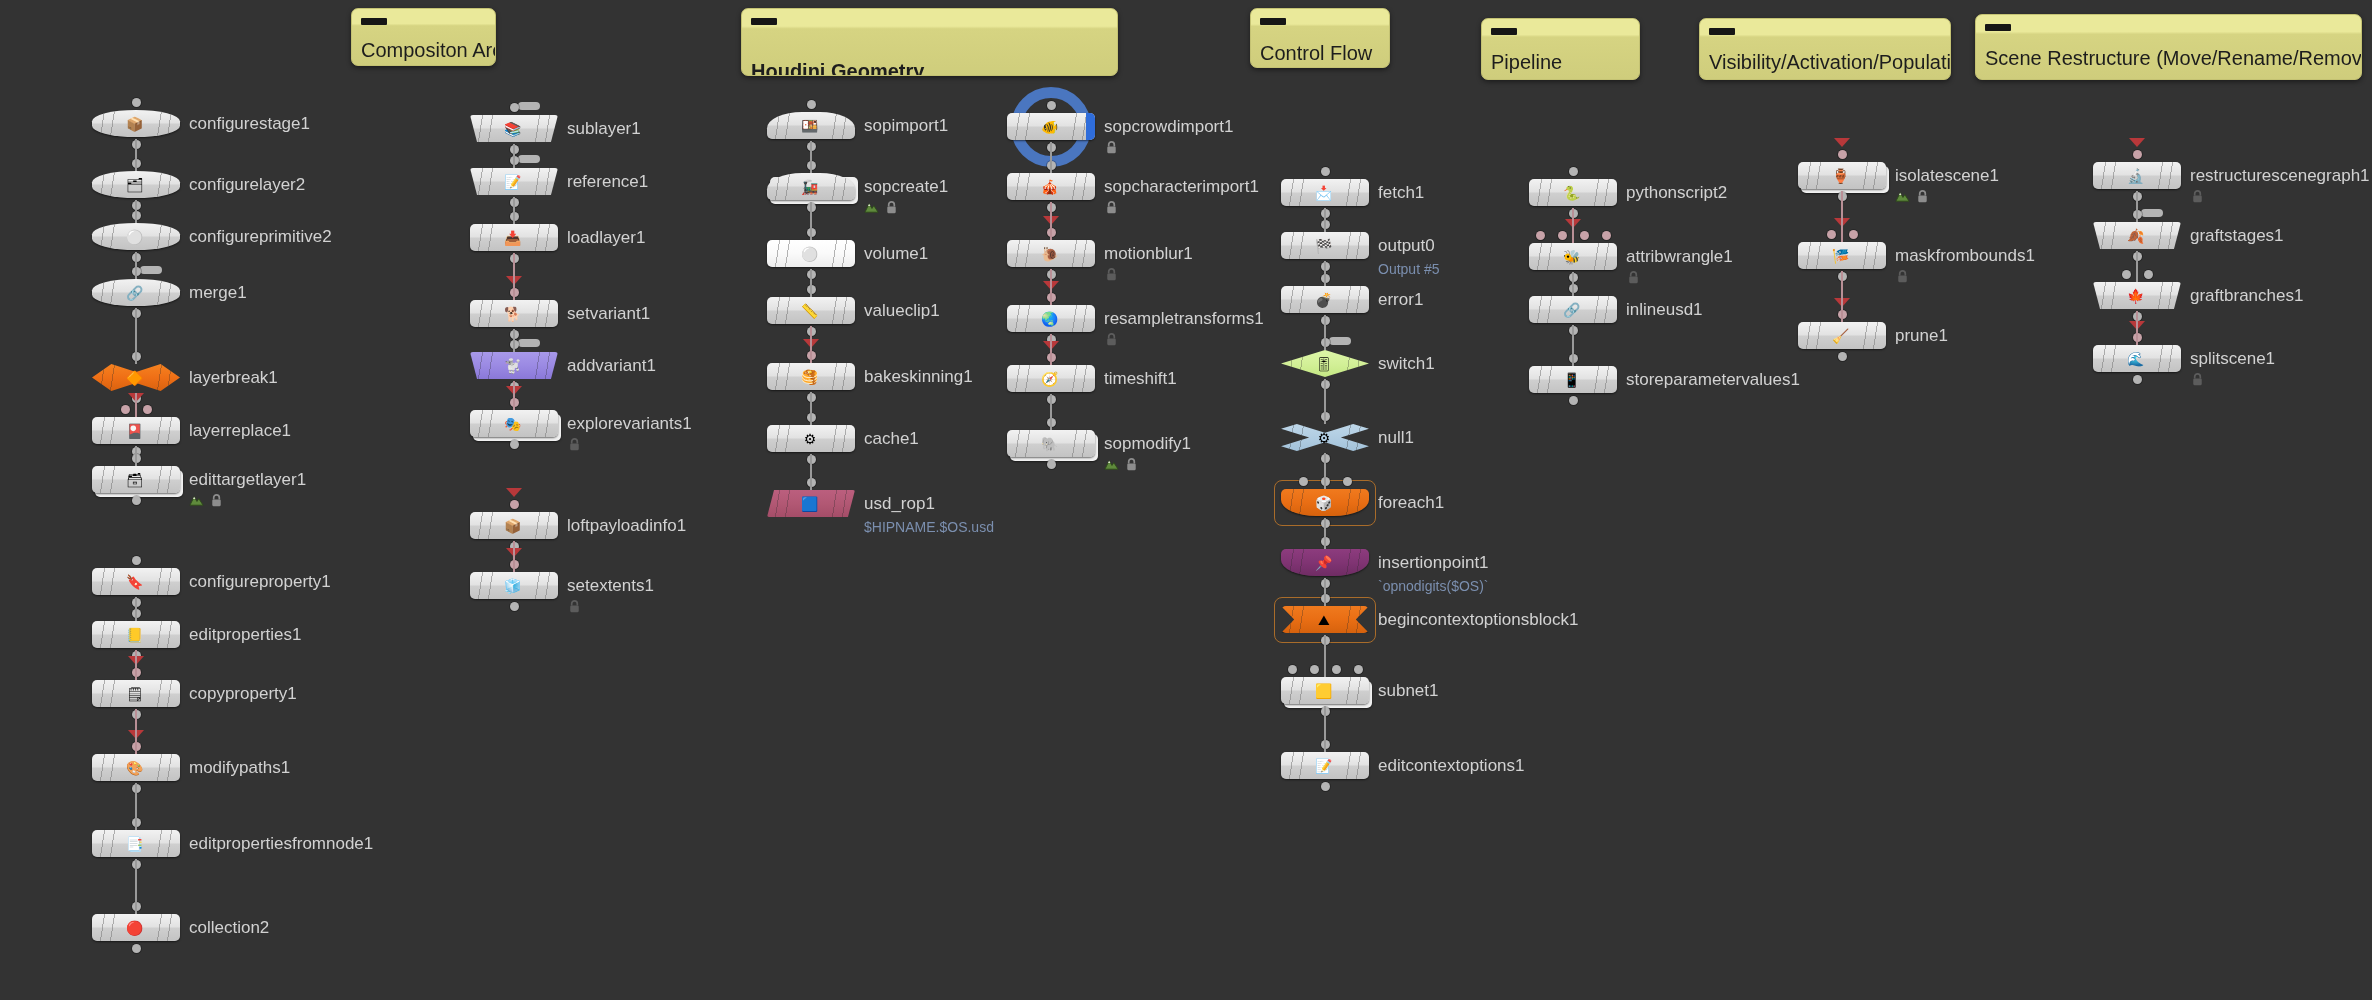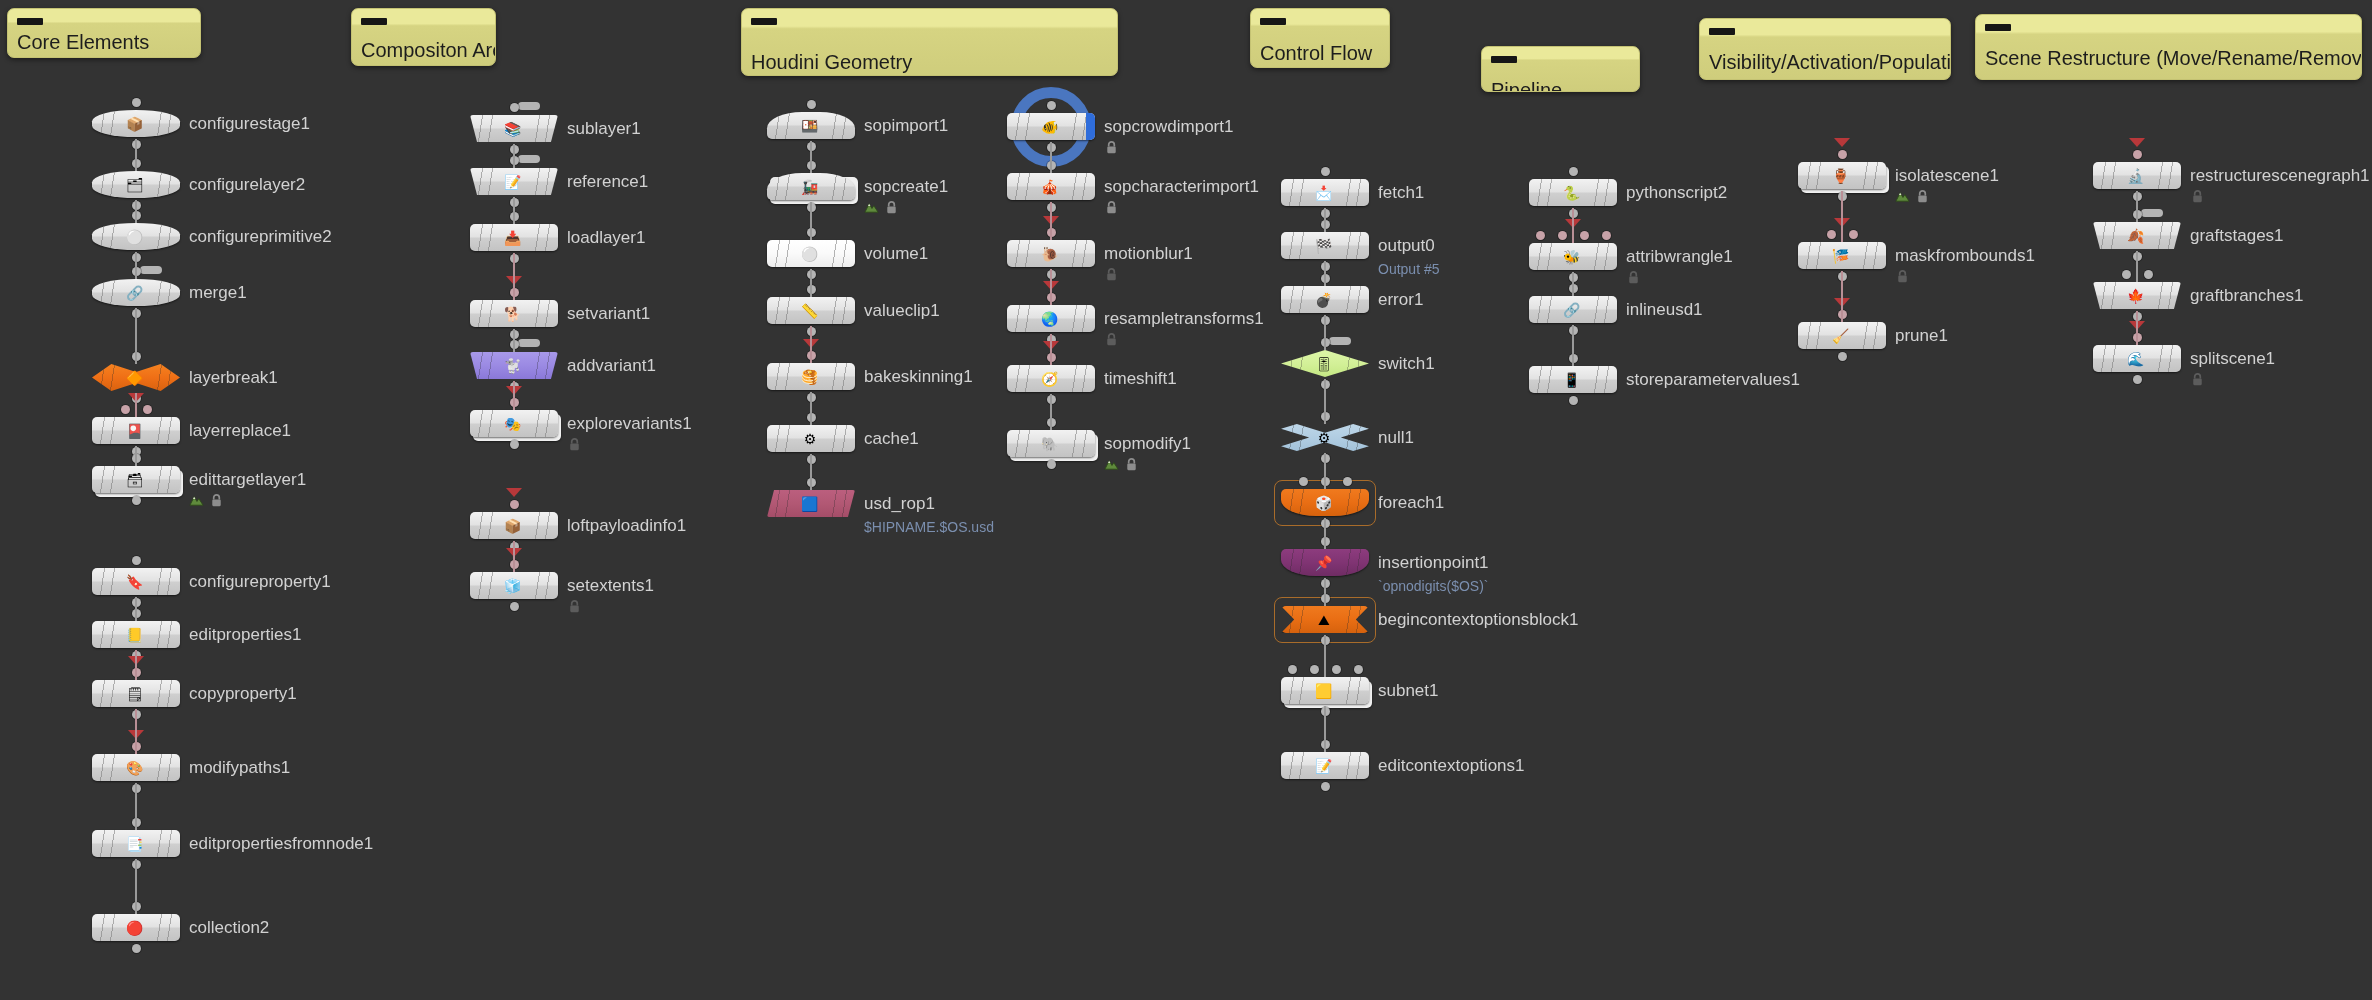--- a/index.html
+++ b/index.html
@@ -194,37 +194,33 @@
       linear-gradient(to right, transparent 10px, rgba(40,40,40,.30) 10px, rgba(40,40,40,.30) 11px, transparent 11px),
       linear-gradient(to right, transparent 20px, rgba(40,40,40,.30) 20px, rgba(40,40,40,.30) 21px, transparent 21px),
       linear-gradient(to right, transparent 67px, rgba(40,40,40,.30) 67px, rgba(40,40,40,.30) 68px, transparent 68px),
       linear-gradient(to right, transparent 77px, rgba(40,40,40,.30) 77px, rgba(40,40,40,.30) 78px, transparent 78px);
   }
 </style>
 </head>
 <body>
 
 <div id="canvas">
-    <div class="sticky" style="left: 7px; top: 8px; width: 194px; height: 50px;">
-      <div class="bar"></div>
-      <div class="sticky-label" style="top: 22px;">Core Elements</div>
-    </div>
     <div class="sticky" style="left: 351px; top: 8px; width: 145px; height: 58px;">
       <div class="bar"></div>
       <div class="sticky-label" style="top: 30px;">Compositon Arcs</div>
     </div>
     <div class="sticky" style="left: 741px; top: 8px; width: 377px; height: 68px;">
       <div class="bar"></div>
-      <div class="sticky-label" style="top: 42px;">Houdini Geometry</div>
+      <div class="sticky-label" style="top: 51px; font-weight: bold;">Houdini Geometry</div>
     </div>
     <div class="sticky" style="left: 1250px; top: 8px; width: 140px; height: 60px;">
       <div class="bar"></div>
       <div class="sticky-label" style="top: 33px;">Control Flow</div>
     </div>
-    <div class="sticky" style="left: 1481px; top: 18px; width: 159px; height: 46px; margin-top: 28px;">
+    <div class="sticky" style="left: 1481px; top: 18px; width: 159px; height: 62px;">
       <div class="bar"></div>
       <div class="sticky-label" style="top: 32px;">Pipeline</div>
     </div>
     <div class="sticky" style="left: 1699px; top: 18px; width: 252px; height: 62px;">
       <div class="bar"></div>
       <div class="sticky-label" style="top: 32px;">Visibility/Activation/Population</div>
     </div>
     <div class="sticky" style="left: 1975px; top: 14px; width: 387px; height: 66px;">
       <div class="bar"></div>
       <div class="sticky-label" style="top: 32px;">Scene Restructure (Move/Rename/Remove)</div>

